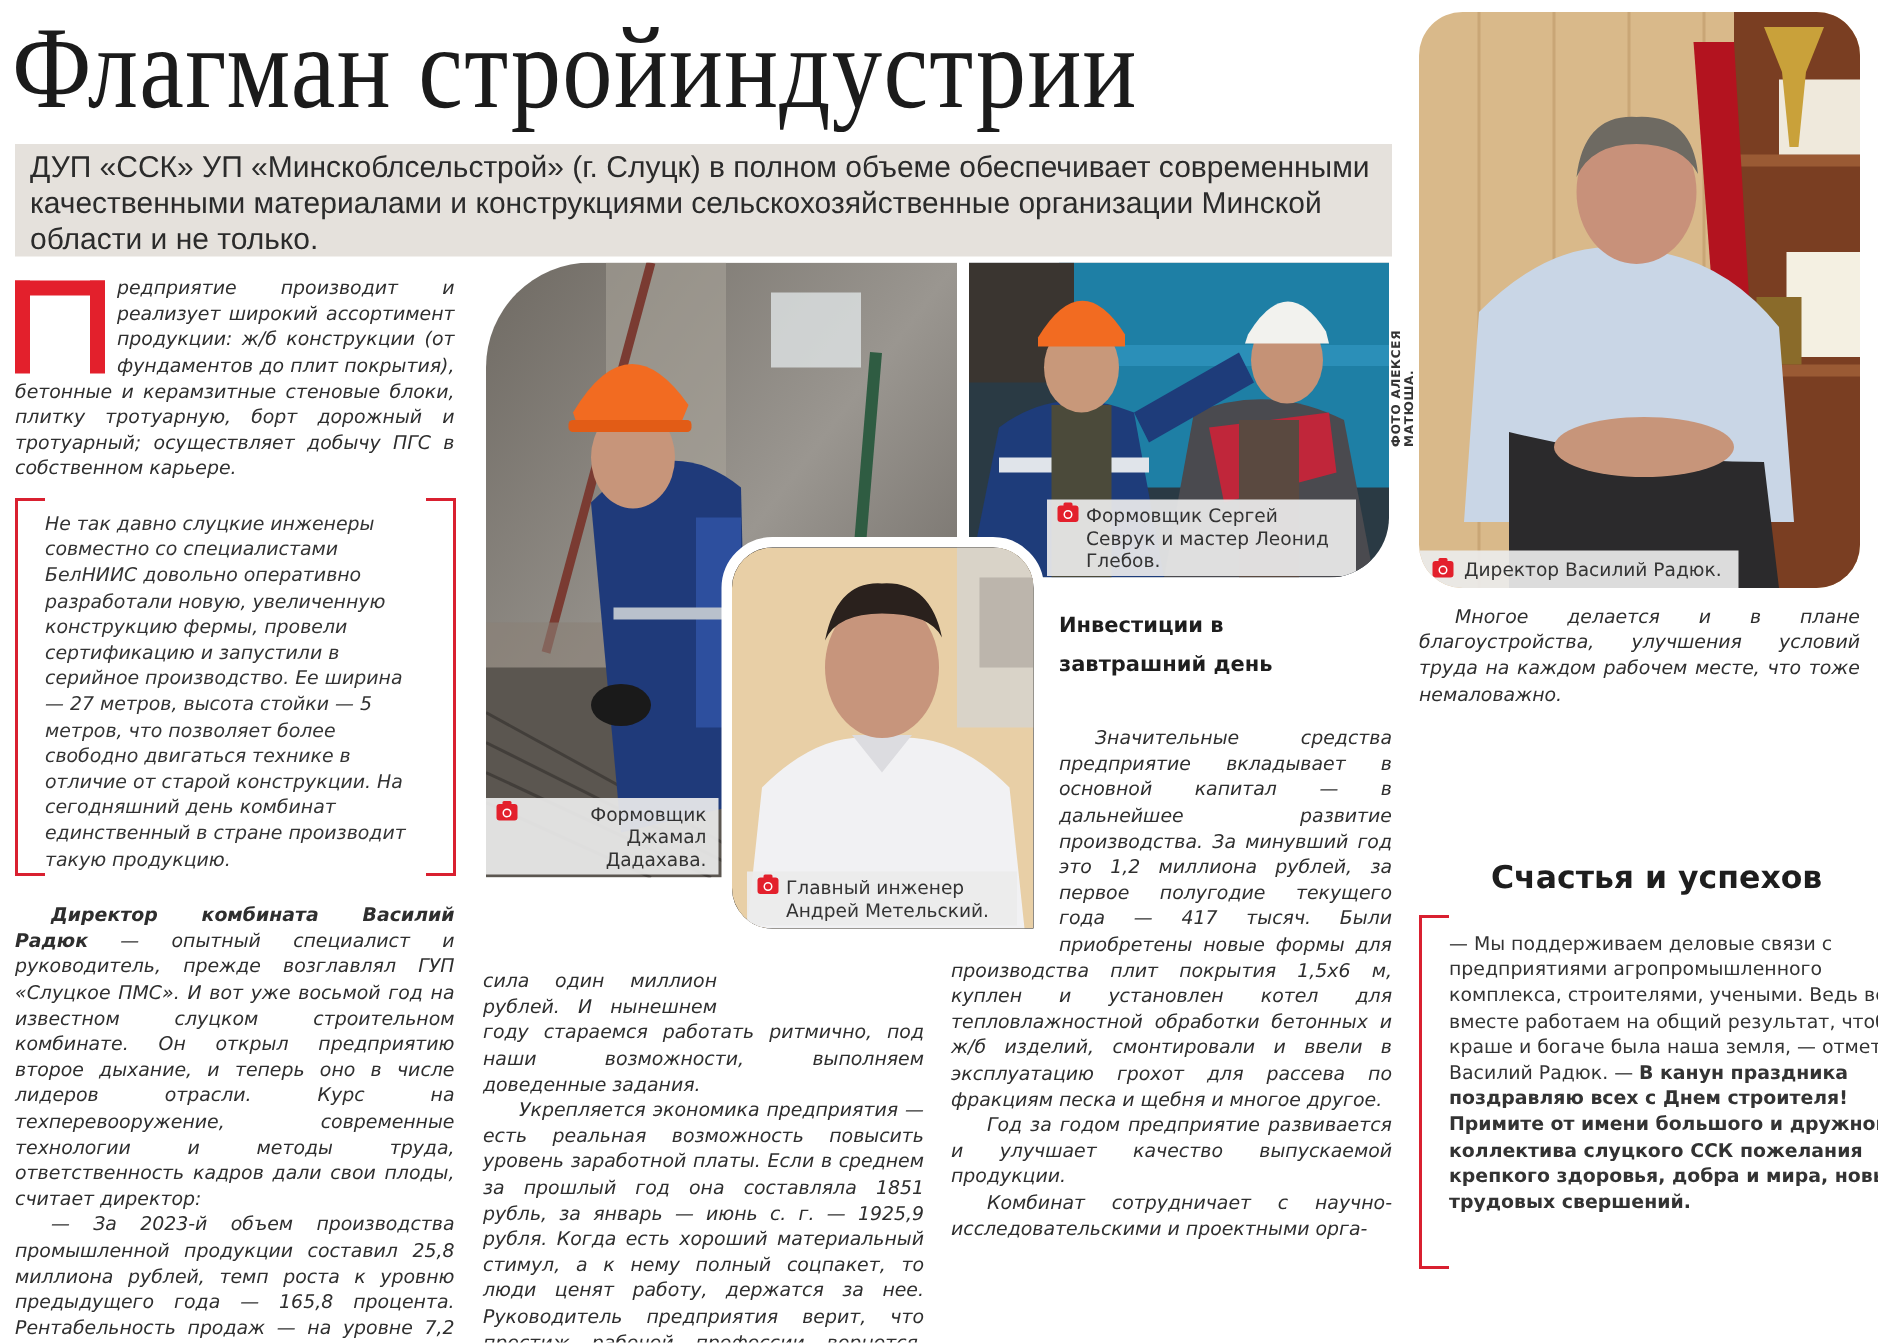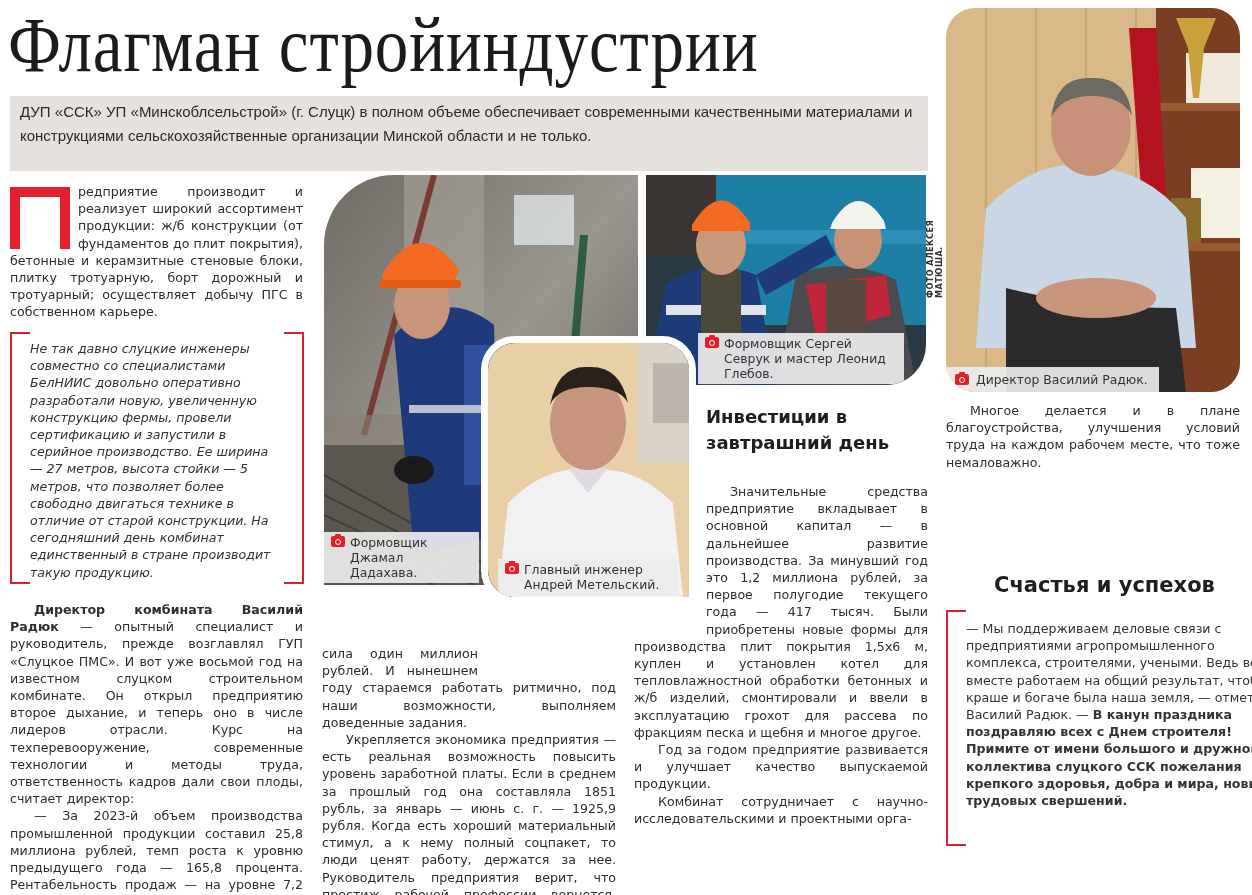--- a/index.html
+++ b/index.html
@@ -8,25 +8,25 @@
 
   .title {
     position: absolute; left: 8px; top: 2px; width: 930px;
     font-family: "Liberation Serif", serif; font-size: 78px; line-height: 86px;
     color: #1b1b1b; transform: scaleX(0.86); transform-origin: left top;
     letter-spacing: 1px; white-space: nowrap;
   }
   .lead {
     position: absolute; left: 10px; top: 96px; width: 918px; height: 75px;
     background: #e5e1dc; padding: 4px 10px 0 10px;
-    font-family: "Liberation Sans", sans-serif; font-size: 15px; line-height: 24px; color: #2b2b2b;
+    font-family: "Liberation Sans", sans-serif; font-size: 20px; line-height: 24px; color: #2b2b2b;
   }
 
   .col { position: absolute; font-size: 12.6px; line-height: 17.2px; color: #2e2e2e; text-align: justify; }
-  .col p { text-indent: 24px; }
+  .col p { text-indent: 24px; font-style: italic; }
   .col p.noindent { text-indent: 0; }
 
   .dropcap {
     float: left; width: 60px; height: 62px; margin: 4px 8px 0 0;
     position: relative;
   }
   .dropcap .bar { position: absolute; background: #e3202c; }
 
   .boxed {
     position: absolute; padding: 10px 18px 10px 20px;
@@ -112,21 +112,21 @@
         <line x1="0" y1="360" x2="110" y2="410"></line>
     </g>
     <path d="M70 160 Q120 110 170 150 L175 360 L90 380 Z" fill="#1f3a7a"></path>
     <rect x="140" y="170" width="30" height="140" fill="#2d4f9e"></rect>
     <rect x="85" y="230" width="90" height="8" fill="#b9c1cc"></rect>
     <ellipse cx="98" cy="130" rx="28" ry="34" fill="#c7957a"></ellipse>
     <path d="M58 100 Q95 38 135 95 L128 112 L62 112 Z" fill="#f26b21"></path>
     <rect x="55" y="105" width="82" height="8" rx="3" fill="#e25c16"></rect>
     <ellipse cx="90" cy="295" rx="20" ry="14" fill="#1a1a1a"></ellipse>
   </svg>
-  <div class="caption" style="left:0; bottom:2px; width:155px;">
+  <div class="caption" style="left:0; bottom:2px; width:155px;text-align:right;">
     <span class="cam"></span>
     <span>Формовщик Джамал Дадахава.</span>
   </div>
 </div>
 
 <div class="photo" style="left:646px; top:175px; width:280px; height:210px; border-bottom-right-radius:40px;">
   <svg width="280" height="210" viewBox="0 0 280 210">
     <rect width="280" height="210" fill="#2a3a44"></rect>
     <rect x="60" y="0" width="220" height="150" fill="#1e7fa5"></rect>
     <rect x="0" y="0" width="70" height="80" fill="#3a3530"></rect>
@@ -144,37 +144,37 @@
     <path d="M110 100 L180 60 L190 80 L120 120 Z" fill="#1e3c7a"></path>
   </svg>
   <div class="caption" style="left:52px; top:158px; width:206px;">
     <span class="cam"></span>
     <span>Формовщик Сергей Севрук и мастер Леонид Глебов.</span>
   </div>
 </div>
 
 <div class="credit">ФОТО АЛЕКСЕЯ МАТЮША.</div>
 
-<div class="photo" style="left:481px; top:336px; width:215px; height:268px; border-radius:34px 34px 0 34px; border:7px solid #ffffff; background:#000000;">
+<div class="photo" style="left:481px; top:358px; width:215px; height:268px; border-radius:34px 34px 0 34px; border:7px solid #ffffff; background:#000000;">
   <svg width="201" height="254" viewBox="0 0 201 254">
     <rect width="201" height="254" fill="#e8cfa6"></rect>
     <rect x="150" y="0" width="51" height="120" fill="#d9d3c8"></rect>
     <rect x="165" y="20" width="36" height="60" fill="#a8a29a" opacity="0.6"></rect>
     <path d="M10 254 L20 160 Q60 120 100 128 Q145 120 185 160 L195 254 Z" fill="#f1f1f3"></path>
     <path d="M80 125 L100 150 L120 125 Z" fill="#dcdce0"></path>
     <ellipse cx="100" cy="80" rx="38" ry="47" fill="#c7957c"></ellipse>
     <path d="M62 62 Q70 22 100 24 Q132 22 140 60 Q132 44 100 44 Q70 44 62 62 Z" fill="#2a211d"></path>
   </svg>
   <div class="caption" style="left:10px; bottom:2px; width:180px;">
     <span class="cam"></span>
     <span>Главный инженер Андрей Метельский.</span>
   </div>
 </div>
 
-<div class="h2" style="left:706px; top:404px; width:200px; font-size:18px; line-height:26px;">Инвестиции в завтрашний день</div>
+<div class="h2" style="left:706px; top:404px; width:200px; font-size:14px; line-height:26px;">Инвестиции в завтрашний день</div>
 <div class="col" style="left:634px; top:483px; width:294px;">
   <div style="float:left; width:72px; height:150px;"></div>
   <p>Значительные средства предприятие вкладывает в основной капитал — в дальнейшее развитие производства. За минувший год это 1,2 миллиона рублей, за первое полугодие текущего года — 417 тысяч. Были приобретены новые формы для производства плит покрытия 1,5х6 м, куплен и установлен котел для тепловлажностной обработки бетонных и ж/б изделий, смонтировали и ввели в эксплуатацию грохот для рассева по фракциям песка и щебня и многое другое.</p>
   <p>Год за годом предприятие развивается и улучшает качество выпускаемой продукции.</p>
   <p>Комбинат сотрудничает с научно-исследовательскими и проектными орга-</p>
 </div>
 
 <div class="photo" style="left:946px; top:8px; width:294px; height:384px;border-radius:29px;">
   <svg width="294" height="384" viewBox="0 0 294 384">
     <rect width="294" height="384" fill="#d9b98a"></rect>

